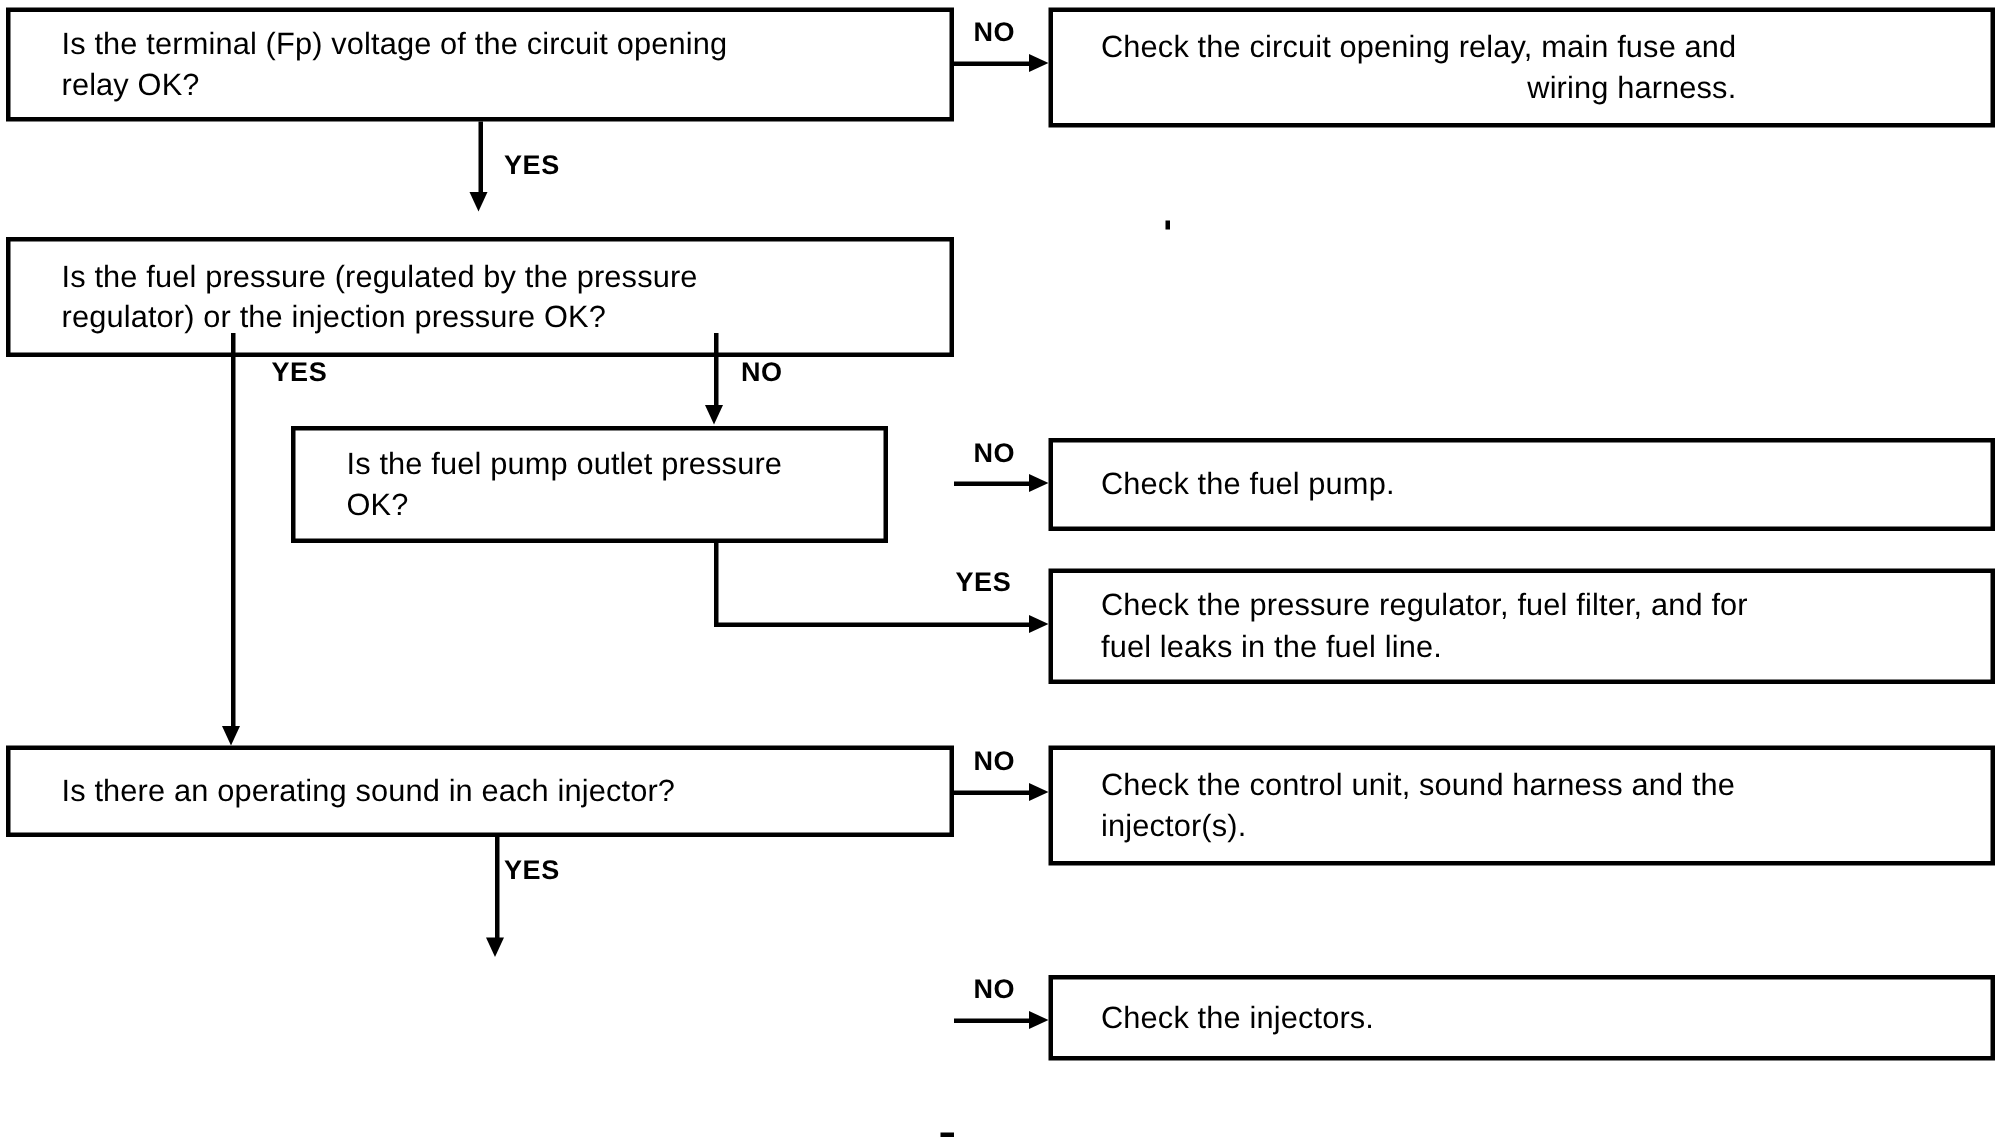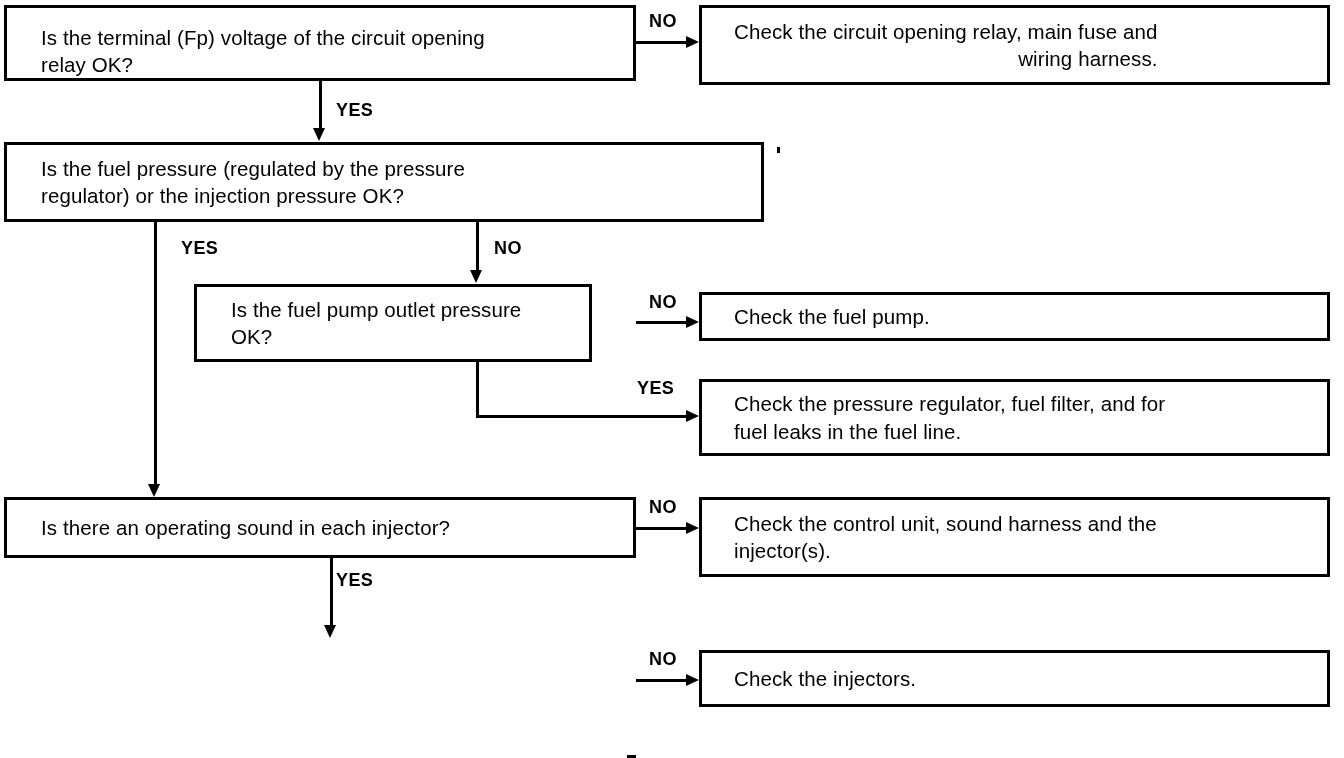--- a/index.html
+++ b/index.html
@@ -75,39 +75,39 @@
   .speck {
     position: absolute;
     background: #000000;
   }
 </style>
 </head>
 <body>
 
 <div id="canvas">
 
-  <div class="node" style="left:4px; top:5px; width:632px; height:76px;align-items:flex-end;">
+  <div class="node" style="left:4px; top:5px; width:632px; height:76px;">
     <span class="node-text q-text">Is the terminal (Fp) voltage of the circuit opening
 relay OK?</span>
   </div>
 
   <div class="line-h" style="left:636px; top:41px; width:52px;"></div>
   <div class="arrow-right" style="left:686px; top:36px;"></div>
   <div class="edge-label" style="left:649px; top:11px;">NO</div>
 
   <div class="node" style="left:699px; top:5px; width:631px; height:80px;text-align:right;">
     <span class="node-text a-text">Check the circuit opening relay, main fuse and
 wiring harness.</span>
   </div>
 
   <div class="line-v" style="left:319px; top:81px; height:48px;"></div>
   <div class="arrow-down" style="left:313px; top:128px;"></div>
   <div class="edge-label" style="left:336px; top:100px;">YES</div>
 
-  <div class="node" style="left:4px; top:142px; width:760px; height:80px;">
+  <div class="node" style="left:4px; top:158px; width:632px; height:80px;">
     <span class="node-text q-text">Is the fuel pressure (regulated by the pressure
 regulator) or the injection pressure OK?</span>
   </div>
 
   <div class="line-v" style="left:154px; top:222px; height:264px;"></div>
   <div class="arrow-down" style="left:148px; top:484px;"></div>
   <div class="edge-label" style="left:181px; top:238px;">YES</div>
 
   <div class="line-v" style="left:476px; top:222px; height:50px;"></div>
   <div class="arrow-down" style="left:470px; top:270px;"></div>
@@ -115,21 +115,21 @@
 
   <div class="node" style="left:194px; top:284px; width:398px; height:78px;">
     <span class="node-text q-text">Is the fuel pump outlet pressure
 OK?</span>
   </div>
 
   <div class="line-h" style="left:636px; top:321px; width:52px;"></div>
   <div class="arrow-right" style="left:686px; top:316px;"></div>
   <div class="edge-label" style="left:649px; top:292px;">NO</div>
 
-  <div class="node" style="left:699px; top:292px; width:631px; height:49px;">
+  <div class="node" style="left:699px; top:292px; width:631px; height:62px;">
     <span class="node-text a-text">Check the fuel pump.</span>
   </div>
 
   <div class="line-v" style="left:476px; top:362px; height:56px;"></div>
   <div class="line-h" style="left:476px; top:415px; width:212px;"></div>
   <div class="arrow-right" style="left:686px; top:410px;"></div>
   <div class="edge-label" style="left:637px; top:378px;">YES</div>
 
   <div class="node" style="left:699px; top:379px; width:631px; height:77px;">
     <span class="node-text a-text">Check the pressure regulator, fuel filter, and for

